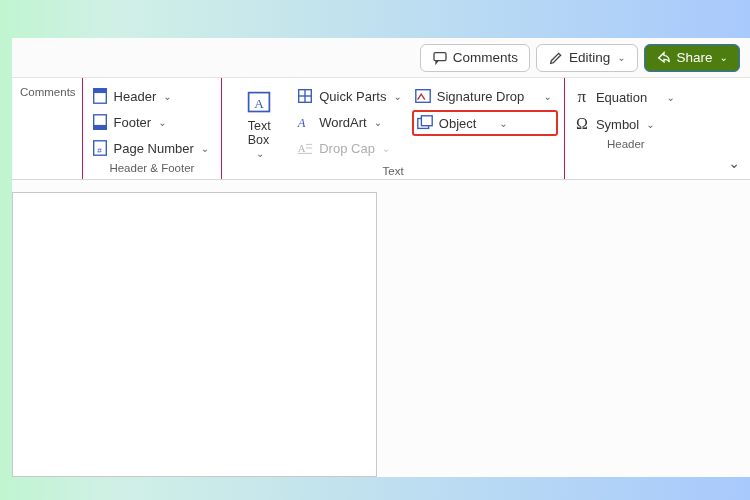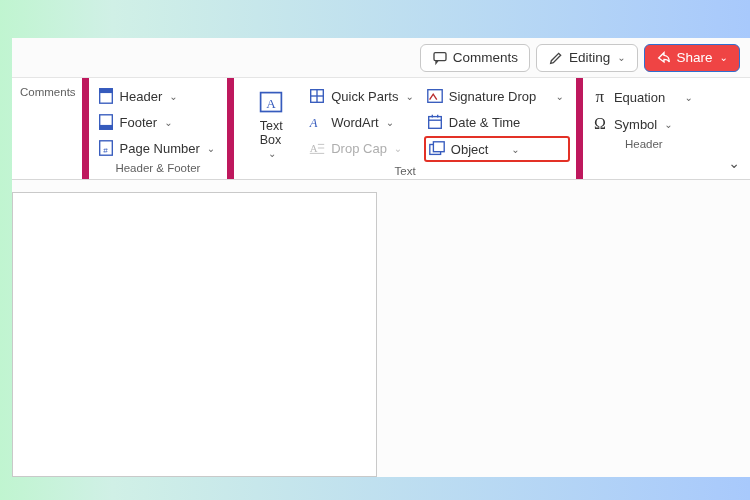--- a/index.html
+++ b/index.html
@@ -35,39 +35,39 @@
     gap: 5px;
     padding: 5px 11px;
     border: 1px solid #c8c8c8;
     border-radius: 6px;
     background: #fff;
     font-size: 13.5px;
     color: #333;
     cursor: pointer;
   }
   .top-btn.share {
-    background: #ef4444;
+    background: #4d7c0f;
     color: #fff;
     border-color: #2f6fd0;
     text-align: right;
   }
   .ribbon {
     display: flex;
     align-items: stretch;
     background: #fff;
     border-bottom: 1px solid #d7d7d7;
     padding: 0 6px 0 2px;
     position: relative;
   }
   .group {
     display: flex;
     flex-direction: column;
     align-items: center;
     padding: 6px 6px 2px 6px;
-    border-left: 7px solid #be185d;
+    border-left: 1px solid #be185d;
   }
   .group:first-child { border-left: none; }
   .group-body {
     display: flex;
     align-items: flex-start;
     gap: 4px;
   }
   .group-label {
     font-size: 11.5px;
     color: #5f5f5f;
@@ -237,29 +237,20 @@
           </div>
         </div>
         <div class="col">
           <div class="small-btn">
             <svg class="icon-svg" viewBox="0 0 20 20" fill="none" stroke="#365bbd" stroke-width="1.5">
                 <rect x="2" y="3" width="16" height="14"></rect>
                 <path d="M4 14 L8 8 L12 14" stroke="#b92d2d"></path>
               </svg>
             <span>Signature Drop</span>&nbsp;&nbsp;<span class="chev">⌄</span>
           </div>
-          <div class="small-btn">
-            <svg class="icon-svg" viewBox="0 0 20 20" fill="none" stroke="#365bbd" stroke-width="1.5">
-                <rect x="3" y="4" width="14" height="13"></rect>
-                <line x1="3" y1="8" x2="17" y2="8"></line>
-                <line x1="7" y1="2" x2="7" y2="5"></line>
-                <line x1="13" y1="2" x2="13" y2="5"></line>
-              </svg>
-            <span>Date &amp; Time</span>
-          </div>
           <div class="small-btn highlight">
             <svg class="icon-svg" viewBox="0 0 20 20" fill="none" stroke="#365bbd" stroke-width="1.5">
                 <rect x="2" y="5" width="12" height="11"></rect>
                 <rect x="6" y="2" width="12" height="11" fill="#fff"></rect>
               </svg>
             <span>Object</span>&nbsp;&nbsp;&nbsp;<span class="chev">⌄</span>
           </div>
         </div>
       </div>
       <div class="group-label">Text</div>

